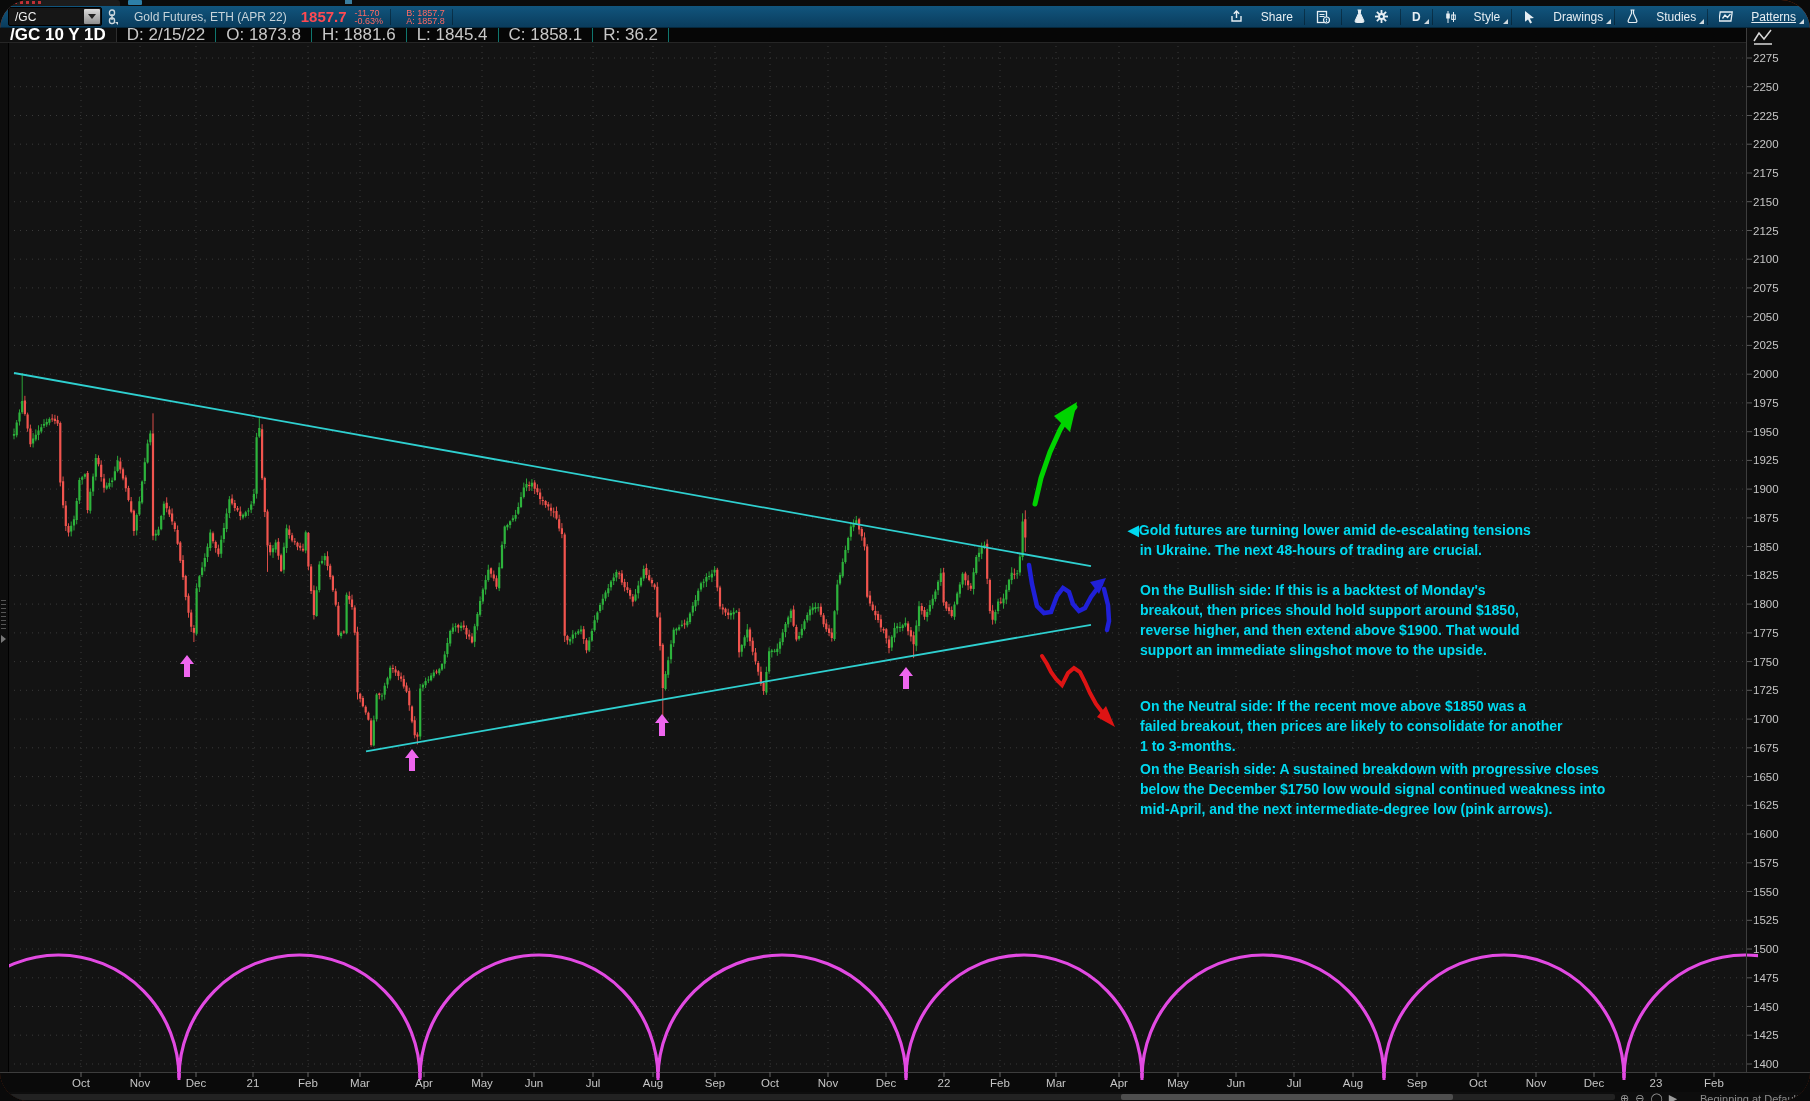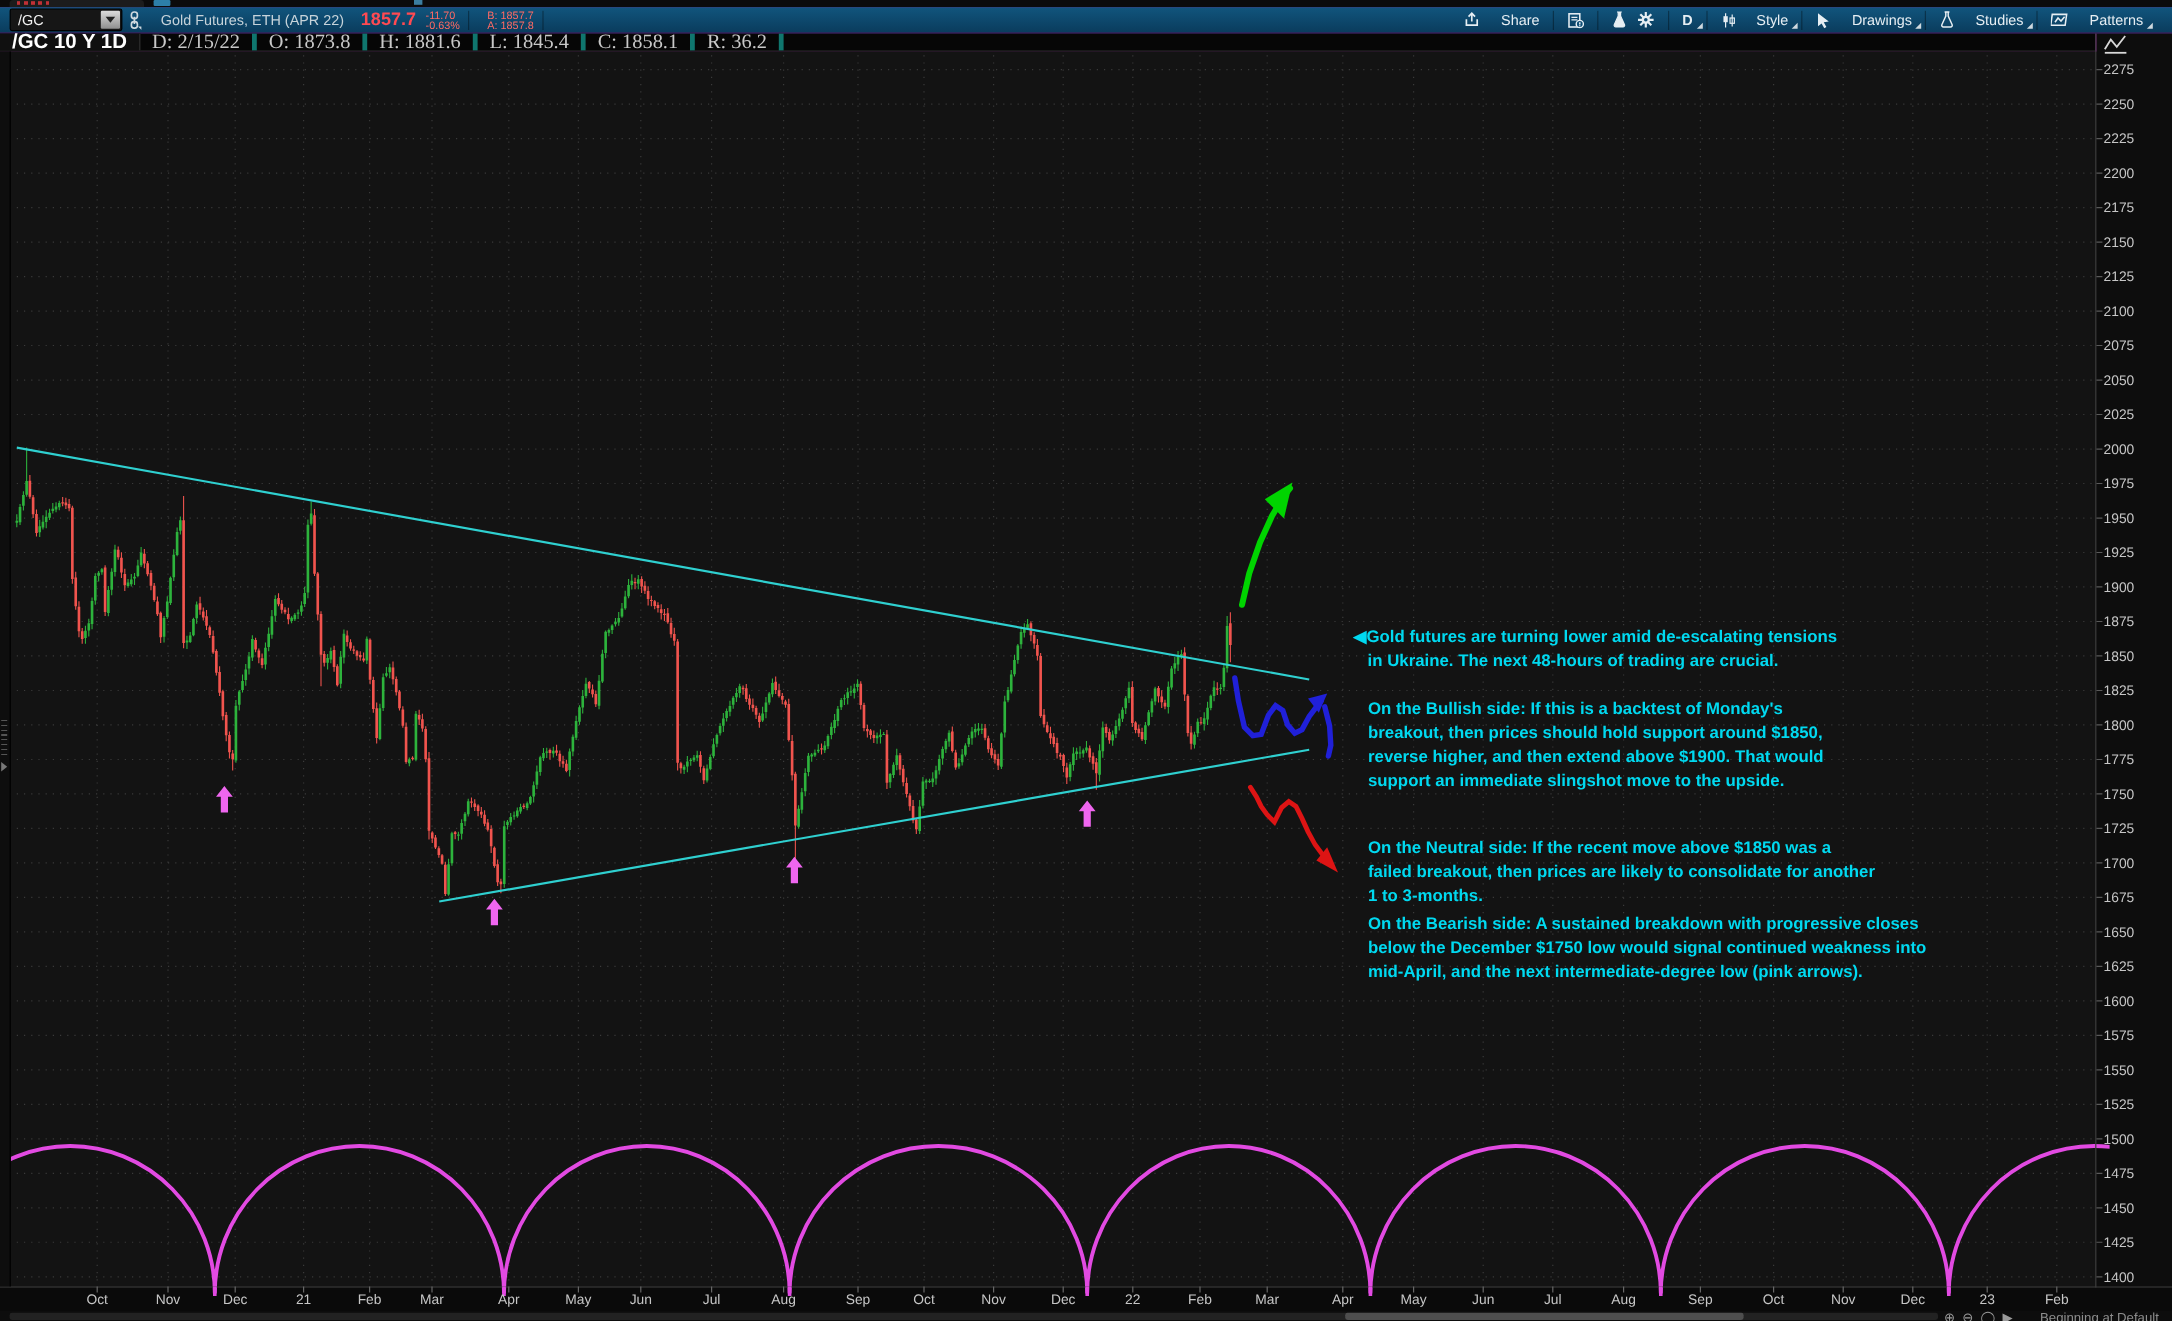--- a/index.html
+++ b/index.html
@@ -1,17 +1,17 @@
 <!DOCTYPE html>
 <html><head>
 <meta charset="utf-8">
 <style>
   html,body{margin:0;padding:0;background:#0a0a0a;}
-  #app{position:relative;width:1810px;height:1101px;overflow:hidden;background:#a21caf;
-       font-family:"Liberation Sans",sans-serif;-webkit-font-smoothing:antialiased;}
+  #app{position:relative;width:1810px;height:1101px;overflow:hidden;background:#c2410c;
+       font-family:"Liberation Sans",sans-serif;border-radius:29px;-webkit-font-smoothing:antialiased;}
   
   .offcut{position:absolute;left:0;top:0;width:1810px;height:6px;background:#0b0b0b;}
   .offcut .winbox{position:absolute;left:8px;top:0;width:112px;height:6px;background:#1c1c1c;border-radius:3px 3px 0 0;}
   .offcut .reddots{position:absolute;left:14px;top:1px;width:30px;height:3px;
       background:repeating-linear-gradient(90deg,#c03036 0 3px,transparent 3px 6px);}
   .offcut .bluebit{position:absolute;left:128px;top:0;width:14px;height:5px;background:#2d7fa8;border-radius:1px;}
   .offcut .bluebit2{position:absolute;left:345px;top:0;width:7px;height:4px;background:#3b7ea0;}
   
   .toolbar{position:absolute;left:0;top:6px;width:1810px;height:22px;
       background:linear-gradient(#11557d,#0a3c5d);display:flex;align-items:center;
@@ -32,21 +32,21 @@
   .tspacer{flex:1;}
   .titem{display:flex;align-items:center;gap:17px;position:relative;padding:0 4px;color:#e6eef3;}
   .titem svg{display:block;}
   .corner{position:absolute;right:-4px;bottom:0px;width:0;height:0;
       border-left:5px solid transparent;border-bottom:5px solid #cfd9df;}
   
   .chart-header{position:absolute;left:0;top:28px;width:1746px;height:15px;background:#060606;
       display:flex;align-items:stretch;font-size:17px;color:#c8c8c8;border-bottom:1px solid #262626;box-sizing:border-box;}
   .chart-header .title{color:#ffffff;font-weight:bold;padding:0 10px;display:flex;align-items:center;
       border-right:1px solid #2e2e2e;background:#101010;}
-  .chart-header .cell{padding:0 10px;display:flex;align-items:center;border-right:4px solid #0f766e;font-family:Liberation Serif, serif;}
+  .chart-header .cell{padding:0 10px;display:flex;align-items:center;border-right:1px solid #0f766e;}
   
   #chart-svg{position:absolute;left:0;top:0;}
   svg text{font-family:"Liberation Sans",sans-serif;}
   
   .note{position:absolute;color:#00d9f0;font-weight:bold;font-size:14px;line-height:20px;white-space:pre;}
   
   .bottom-strip{position:absolute;left:0;top:1092px;width:1810px;height:9px;background:#0d0d0d;overflow:hidden;}
   .hscroll-track{position:absolute;left:8px;top:2px;width:1607px;height:6px;background:#222;border-radius:2px;}
   .hscroll-thumb{position:absolute;left:1113px;top:0px;width:332px;height:6px;background:#4e4e4e;border-radius:2px;}
   .strip-icons{position:absolute;left:1620px;top:0px;color:#9a9a9a;font-size:11px;letter-spacing:6px;}
@@ -162,21 +162,21 @@
     </div>
     <span class="tdiv"></span>
     <div class="titem">
       <svg width="13" height="15" viewBox="0 0 13 15">
         <path d="M4.5,1 h4 M5.5,1 v3.4 L2.2,11.6 a1.4,1.4 0 0 0 1.3,1.9 h6 a1.4,1.4 0 0 0 1.3,-1.9 L7.5,4.4 V1" fill="none" stroke="#e6eef3" stroke-width="1.2"></path>
         </svg>
       <span>Studies</span>
       <span class="corner"></span>
     </div>
     <span class="tdiv"></span>
-    <div class="titem" style="margin-right:20px;">
+    <div class="titem" style="margin-right:10px;text-decoration:underline;">
       <svg width="15" height="14" viewBox="0 0 15 14">
         <rect x="1.5" y="2" width="12" height="9" fill="none" stroke="#e6eef3" stroke-width="1.3" transform="skewX(-8)"></rect>
         <polyline points="3.5,8.5 6,5 8.5,7.5 11.5,4" fill="none" stroke="#e6eef3" stroke-width="1.3"></polyline>
         </svg>
       <span>Patterns</span>
       <span class="corner"></span>
     </div>
   </div>
 
   <div class="chart-header">

